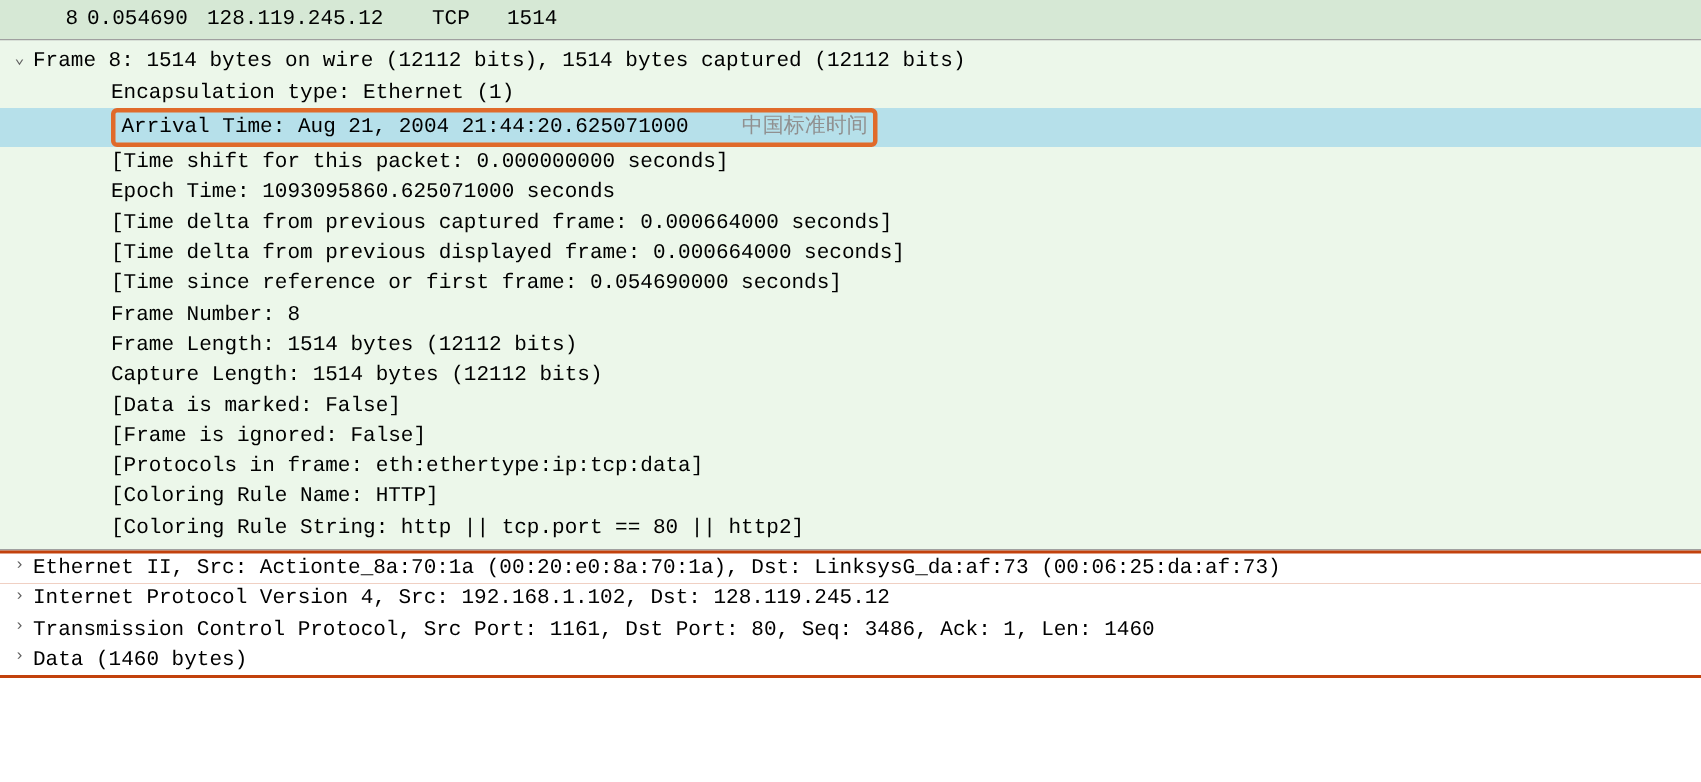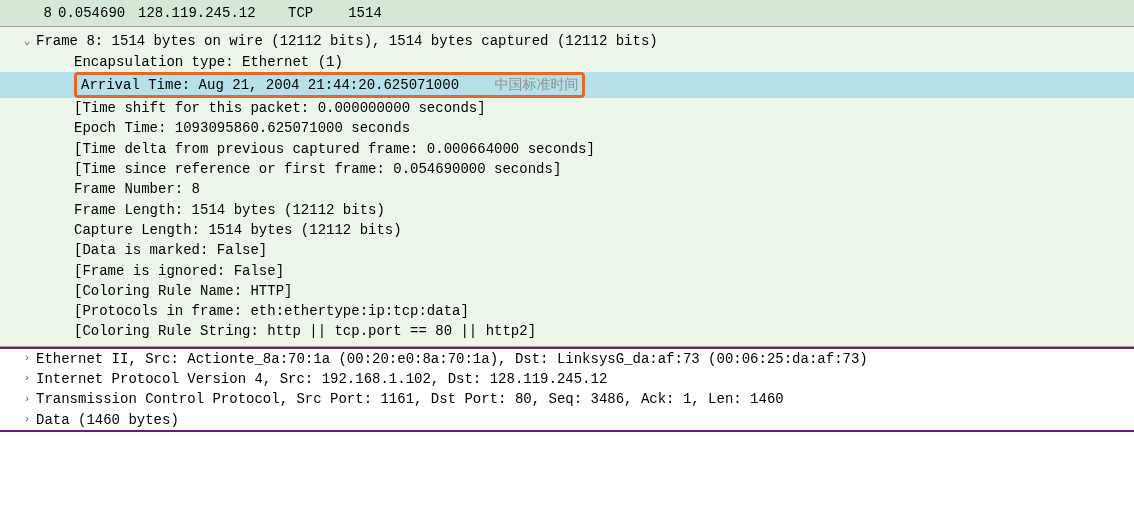--- a/index.html
+++ b/index.html
@@ -20,52 +20,52 @@
     display: flex;
     white-space: pre;
     padding: 1px 8px;
     font-size: 14px;
   }
   .packet-row .col-no { width: 50px; text-align:right; padding-right:6px;}
   .packet-row .col-time { width: 80px; }
   .packet-row .col-src { width: 150px; }
   .packet-row .col-dst { width: 150px; }
   .packet-row .col-proto { width: 50px; }
-  .packet-row .col-len { width: 60px; text-align:center; padding-right:6px;}
+  .packet-row .col-len { width: 60px; text-align:left; padding-right:6px;}
   .packet-row .col-info { flex: 1; }
   .hl-red { border: 2px solid #e04020; border-radius: 2px; padding: 0 2px; }
   .hl-blue { border: 2px solid #4090d0; border-radius: 2px; padding: 0 2px; }
   .hl-orange { border: 3px solid #e06a2a; border-radius: 4px; padding: 0 4px; display:inline-block; }
   .detail-pane {
     background: #ecf7ea;
     padding-top: 4px;
     padding-bottom: 4px;
     border-bottom: 1px solid #a0a0a0;
   }
   .tree-row {
     white-space: pre;
     padding: 0 4px;
     font-size: 14px;
   }
   .selected-row { background: #b6e0ea; }
   .grey-txt { color: #909090; margin-left: 27px; }
-  .indent-0 { padding-left: 20px; }
+  .indent-0 { padding-left: 6px; }
   .indent-1 { padding-left: 74px; }
   .toggle {
     display: inline-block;
     width: 14px;
     text-align: center;
     color: #606060;
     font-size: 11px;
     vertical-align: middle;
     margin-right: 2px;
     user-select: none;
   }
   .bottom-protocols {
-    background: #701a75;
+    background: #c2410c;
     padding: 2px 0;
   }
   .bottom-protocols .tree-row { background: #ffffff; }
 </style>
 </head>
 <body>
 
 <div class="packet-list">
   <div class="packet-row">
     <span class="col-no">8</span>
@@ -76,28 +76,29 @@
   </div>
 </div>
 
 <div class="detail-pane">
   <div class="tree-row indent-0"><span class="toggle">⌄</span><span>Frame 8: 1514 bytes on wire (12112 bits), 1514 bytes captured (12112 bits)</span></div>
   <div class="tree-row indent-1"><span>Encapsulation type: Ethernet (1)</span></div>
   <div class="tree-row indent-1 selected-row"><span class="hl-orange"><span>Arrival Time: Aug 21, 2004 21:44:20.625071000 </span><span class="grey-txt">中国标准时间</span></span></div>
   <div class="tree-row indent-1"><span>[Time shift for this packet: 0.000000000 seconds]</span></div>
   <div class="tree-row indent-1"><span>Epoch Time: 1093095860.625071000 seconds</span></div>
   <div class="tree-row indent-1"><span>[Time delta from previous captured frame: 0.000664000 seconds]</span></div>
+  <div class="tree-row indent-1"><span>[Time delta from previous displayed frame: 0.000664000 seconds]</span></div>
   <div class="tree-row indent-1"><span>[Time since reference or first frame: 0.054690000 seconds]</span></div>
   <div class="tree-row indent-1"><span>Frame Number: 8</span></div>
   <div class="tree-row indent-1"><span>Frame Length: 1514 bytes (12112 bits)</span></div>
   <div class="tree-row indent-1"><span>Capture Length: 1514 bytes (12112 bits)</span></div>
   <div class="tree-row indent-1"><span>[Data is marked: False]</span></div>
   <div class="tree-row indent-1"><span>[Frame is ignored: False]</span></div>
+  <div class="tree-row indent-1"><span>[Protocols in frame: eth:ethertype:ip:tcp:data]</span></div>
   <div class="tree-row indent-1"><span>[Coloring Rule Name: HTTP]</span></div>
-  <div class="tree-row indent-1"><span>[Protocols in frame: eth:ethertype:ip:tcp:data]</span></div>
   <div class="tree-row indent-1"><span>[Coloring Rule String: http || tcp.port == 80 || http2]</span></div>
 </div>
 
 <div class="bottom-protocols">
   <div class="tree-row indent-0"><span class="toggle">›</span><span>Ethernet II, Src: Actionte_8a:70:1a (00:20:e0:8a:70:1a), Dst: LinksysG_da:af:73 (00:06:25:da:af:73)</span></div>
   <div class="tree-row indent-0"><span class="toggle">›</span><span>Internet Protocol Version 4, Src: 192.168.1.102, Dst: 128.119.245.12</span></div>
   <div class="tree-row indent-0"><span class="toggle">›</span><span>Transmission Control Protocol, Src Port: 1161, Dst Port: 80, Seq: 3486, Ack: 1, Len: 1460</span></div>
   <div class="tree-row indent-0"><span class="toggle">›</span><span>Data (1460 bytes)</span></div>
 </div>
 

